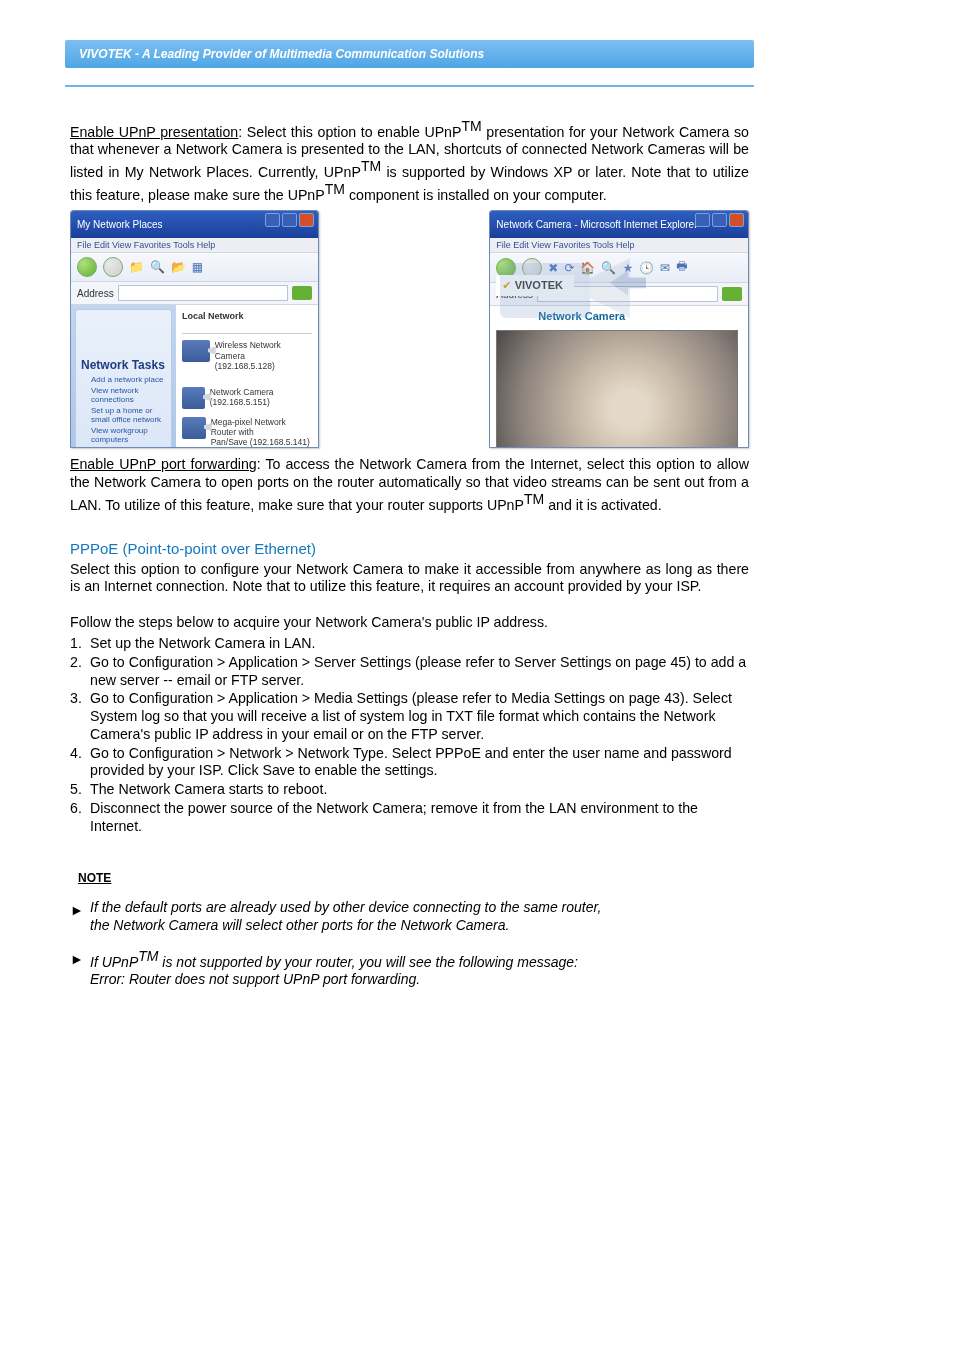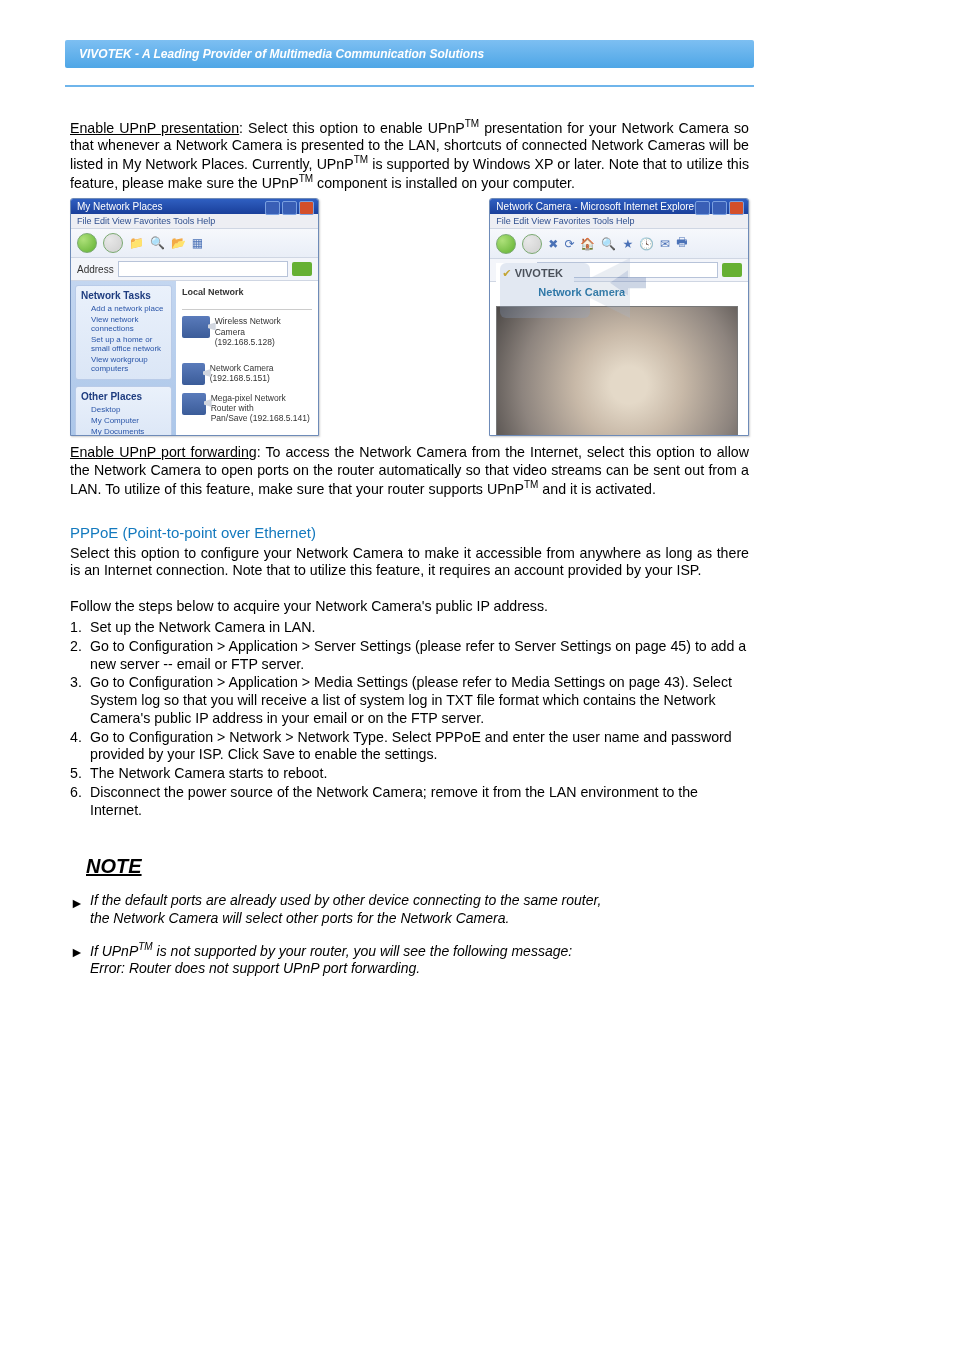--- a/index.html
+++ b/index.html
@@ -52,41 +52,41 @@
   .body-text {
     font-size: 14.2px;
     line-height: 1.22;
     color: #000;
     text-align: justify;
   }
   .underline {
     text-decoration: underline;
   }
   .sup {
-    font-size: 10px;
+    font-size: 14px;
     vertical-align: super;
   }
   .screenshots {
     margin: 6px 0 8px 0;
     display: flex;
     gap: 170px;
   }
   .win {
     background: #f1f5fb;
     border: 1px solid #6e8bb8;
     border-radius: 3px 3px 0 0;
     box-shadow: 1px 1px 2px rgba(0,0,0,0.2);
     position: relative;
     overflow: hidden;
   }
   .win .titlebar {
     background: linear-gradient(#2f5fc1, #1a3f9a);
     color: #fff;
     font-size: 10px;
-    padding: 2px 6px;
+    padding: 8px 6px;
     display: flex;
     align-items: flex-end;
   }
   .win .winbtns {
     position: absolute;
     right: 4px;
     top: 2px;
     display: flex;
     gap: 2px;
   }
@@ -145,21 +145,21 @@
     color: #2a4680;
     box-sizing: border-box;
   }
   .win1 .panel {
     background: linear-gradient(#eaf1fb, #dbe6f6);
     border: 1px solid #b9cbe8;
     border-radius: 3px;
     padding: 4px 5px;
     margin-bottom: 6px;
   }
-  .win1 .panel .ttl { color: #1f3d80; font-weight: bold; margin-bottom: 3px; font-size: 10px; }
+  .win1 .panel .ttl { color: #1f3d80; font-weight: bold; margin-bottom: 3px; font-size: 12px; margin-top: 44px; }
   .win1 .panel .itm { color: #2a55a8; margin: 2px 0 2px 10px; position: relative; }
   .win1 .panel .ic {
     position: absolute; left: -10px; top: 0;
     width: 7px; height: 7px;
   }
   .win1 .main {
     flex: 1; background: #fff; padding: 6px;
   }
   .win1 .grouptitle { font-size: 9px; font-weight: bold; color: #333; border-bottom: 1px solid #ccc; padding-bottom: 12px; margin-bottom: 6px; }
   .win1 .camrow { display: flex; gap: 16px; flex-direction: column; }
@@ -233,25 +233,24 @@
     inset: 0;
     background: radial-gradient(circle at 55% 55%, #e4d9c8 12%, #c8b9a8 35%, #8d847e 70%, #4c4846 100%);
   }
 
   .h-blue {
     color: #1379be;
     font-size: 15px;
     margin: 26px 0 4px 0;
   }
   .note-h {
-    font-size: 20px;
-    font-style: italic;
+    font-size: 12px;
     font-weight: bold;
     text-decoration: underline;
-    margin: 36px 0 14px 16px;
+    margin: 36px 0 14px 8px;
   }
   .note-item {
     font-style: italic;
     font-size: 14px;
     line-height: 1.25;
     margin: 0 0 14px 0;
     padding-left: 20px;
     position: relative;
   }
   .note-item .tri {

